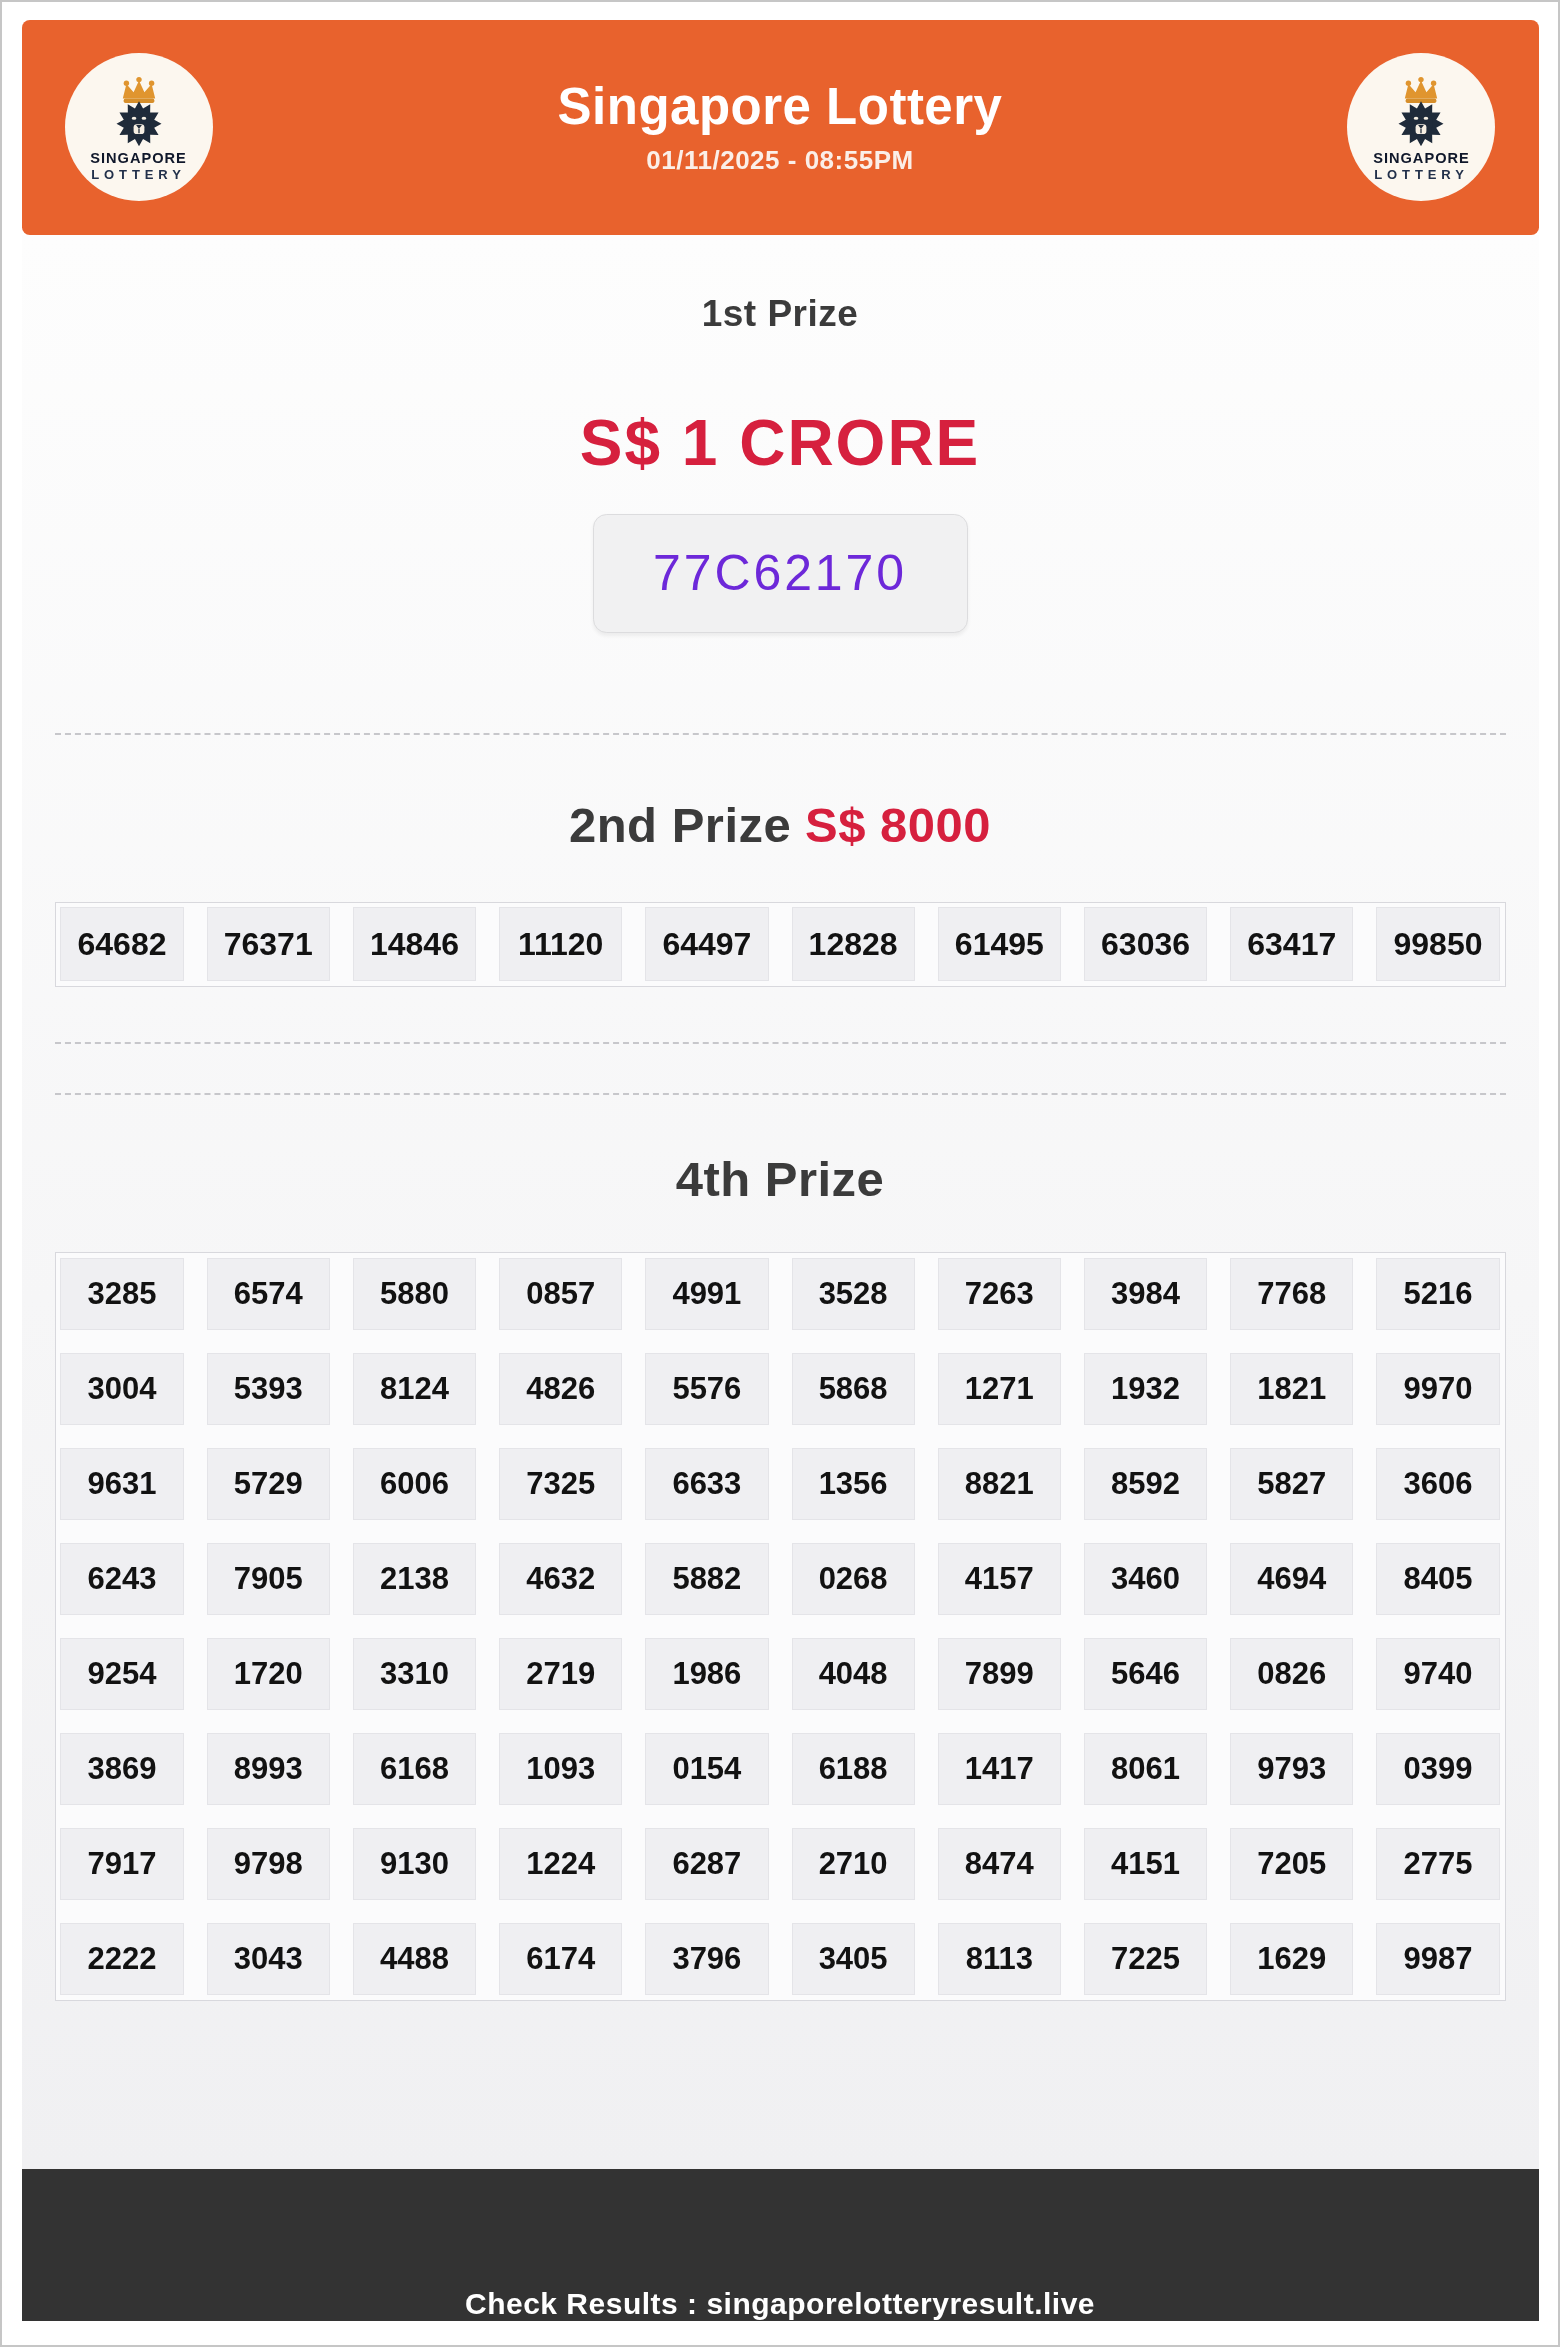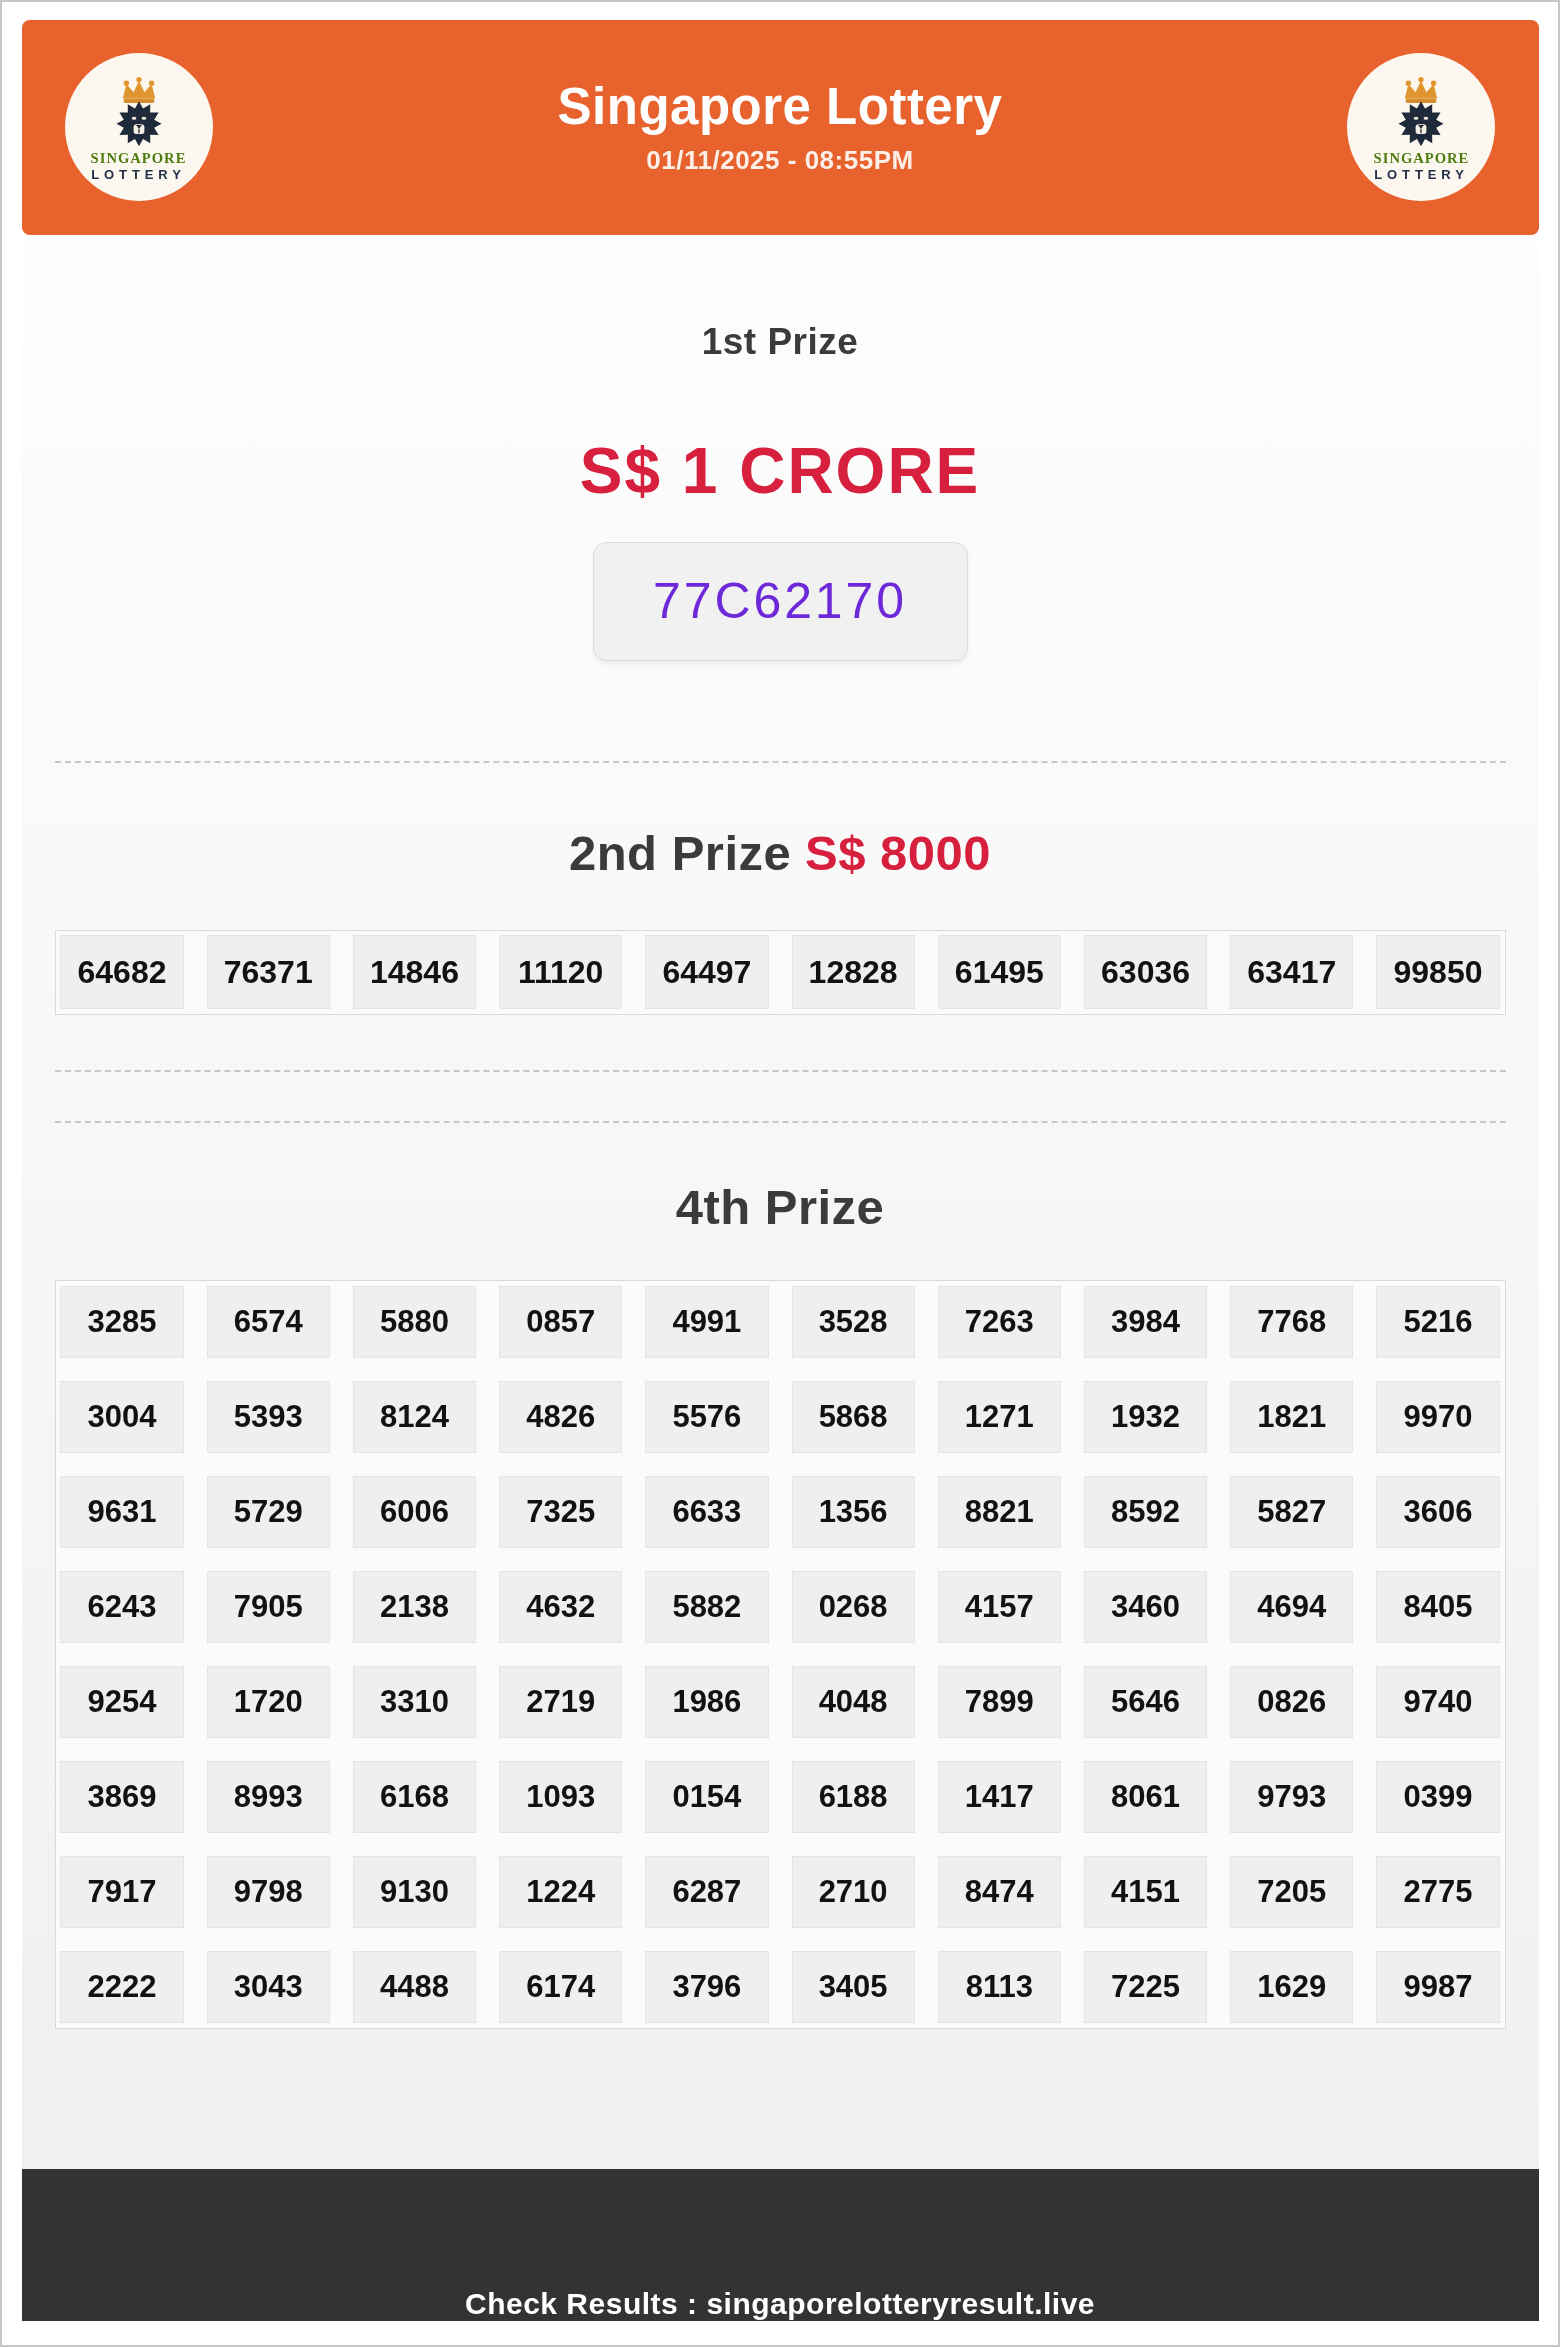--- a/index.html
+++ b/index.html
@@ -23,38 +23,38 @@
     padding:0 43px;
   }
   .logo-circle {
     width:148px; height:148px; border-radius:50%;
     background:#FCF7EF;
     display:flex; flex-direction:column; align-items:center; justify-content:center;
     overflow:hidden;
   }
   .lion-svg { width:90px; height:76px; display:block; margin-top:3.9px; }
   .brand-name {
-    font-family:Liberation Serif, serif;
-    color:#4d7c0f; font-weight:bold; font-size:14.6px; letter-spacing:1px; line-height:1.15;
+    font-family:Liberation Sans, sans-serif;
+    color:#0f172a; font-weight:bold; font-size:14.6px; letter-spacing:1px; line-height:1.15;
   }
   .brand-sub {
     color:#22304A; font-weight:bold; font-size:13px; letter-spacing:4.9px; line-height:1.4;
   }
   .header-center { text-align:center; color:#fff; }
   .page-title { font-size:51px; font-weight:bold; letter-spacing:0.5px; line-height:1.1; }
   .draw-date  { font-size:26px; font-weight:bold; color:#FBEFE8; margin-top:9.8px; letter-spacing:0.5px; }
 
   
   .content {
     flex:1 1 auto;
     background:linear-gradient(180deg,#fdfdfd 0%, #f6f6f7 55%, #f0f0f2 100%);
     text-align:center;
   }
   .h-sec { font-size:49px; font-weight:bold; color:#3B3B3B; letter-spacing:0.5px; }
-  .h-first { padding-top:86px; font-size:37px; }
+  .h-first { padding-top:58px; font-size:37px; }
   .amount-big {
     margin-top:76px;
     font-size:64px; font-weight:bold; color:#D6203E; letter-spacing:2px; line-height:1;
   }
   .first-number-box {
     margin:39px auto 0;
     width:375px; height:119px;
     background:#F1F1F2;
     border:1px solid #DCDCDE;
     border-radius:13.7px;

